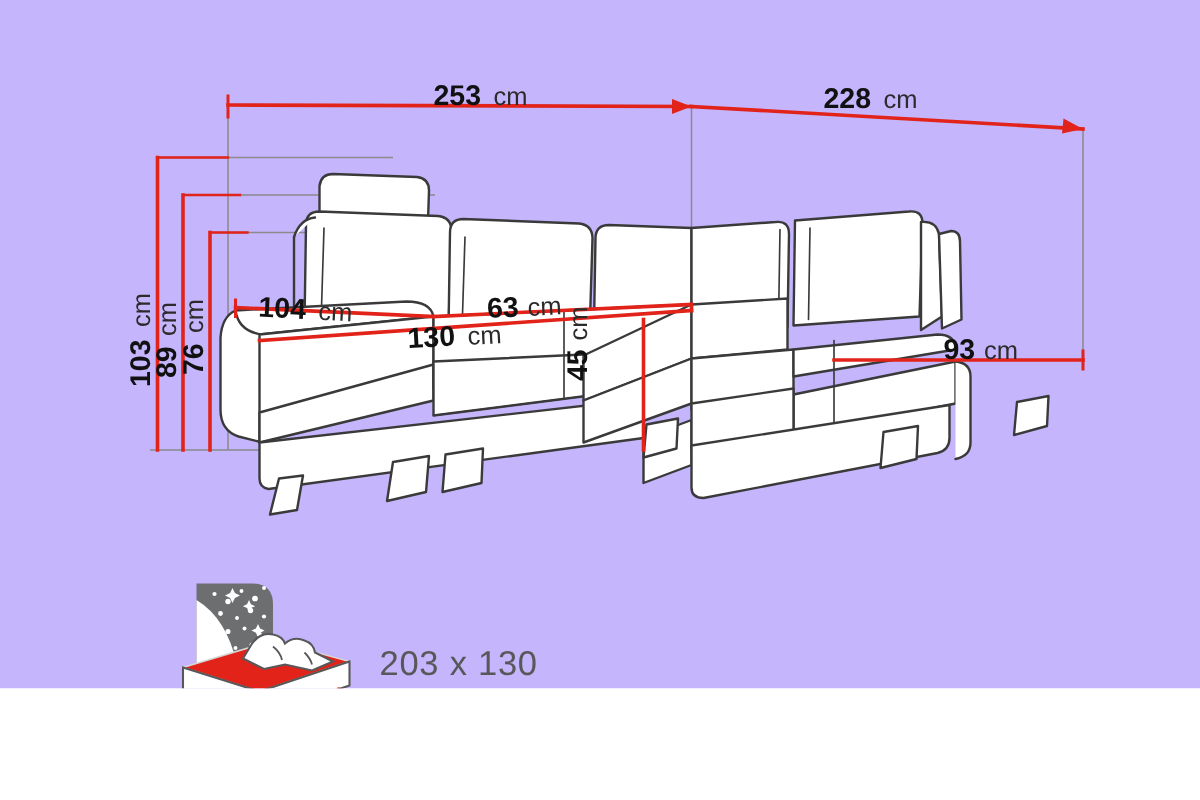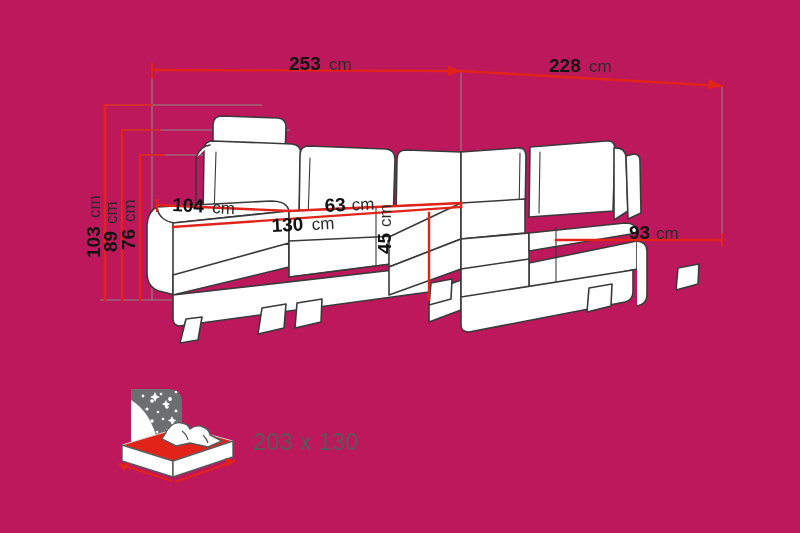--- a/index.html
+++ b/index.html
@@ -7,22 +7,22 @@
     margin: 0;
     padding: 0;
     background: #ffffff;
   }
   body {
     font-family: "Liberation Sans", sans-serif;
   }
   #stage {
     position: relative;
     width: 800px;
-    height: 533px;
-    background: #be185d;
+    height: 459px;
+    background: #c4b5fd;
     overflow: hidden;
   }
   #stage svg {
     position: absolute;
     top: 0;
     left: 0;
     width: 800px;
     height: 533px;
   }
   .dim-num {

